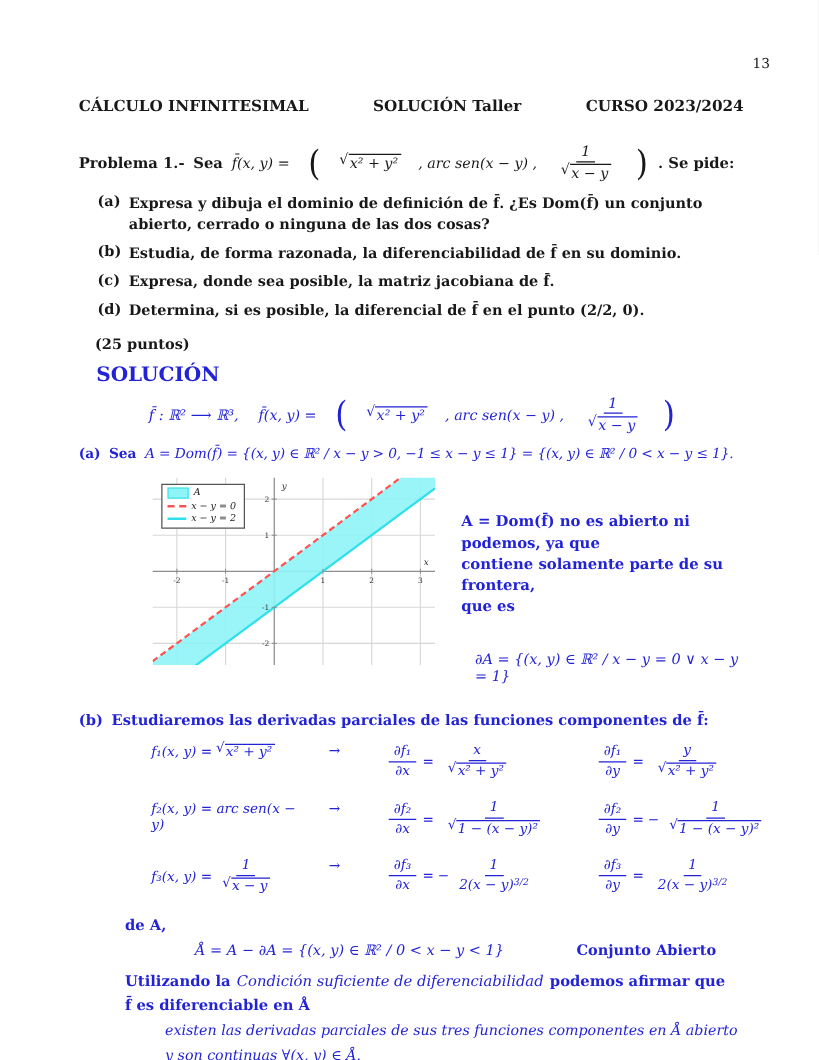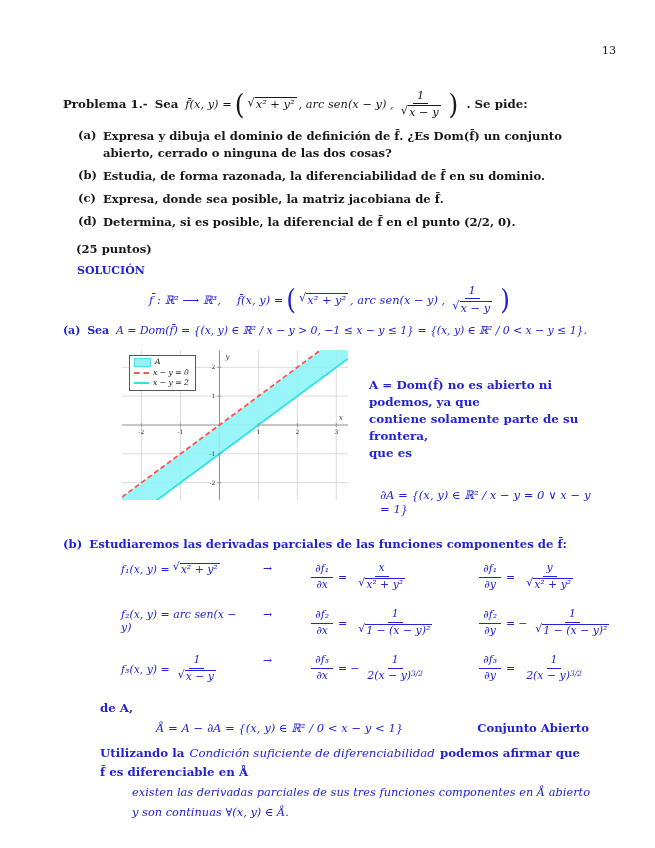--- a/index.html
+++ b/index.html
@@ -11,39 +11,39 @@
   .pageno{position:absolute;top:44px;right:39px;font-size:11px;}
   .content{padding:78px 58px 0 63px;}
 
   
   .hdr{display:flex;justify-content:space-between;font-weight:bold;font-size:12.2px;padding-right:2px;}
 
   
   .math{font-style:italic;}
   .blue{color:#2323d6;}
   .b{font-weight:bold;}
-  .fx{display:inline-flex;align-items:center;font-style:italic;gap:2px;white-space:nowrap;}
+  .fx{display:inline-flex;align-items:center;font-style:italic;gap:14px;white-space:nowrap;}
   .bigp{font-size:25px;line-height:1;font-style:normal;font-weight:400;transform:scaleY(1.12);padding:0 1px;}
   .frac{display:inline-flex;flex-direction:column;align-items:center;vertical-align:middle;margin:0 2px;line-height:1.12;}
   .frac .num{border-bottom:1px solid currentColor;padding:0 4px 1px;}
   .frac .den{padding:1px 3px 0;display:inline-flex;align-items:flex-start;}
   .sqrt{display:inline-flex;align-items:flex-start;white-space:nowrap;}
   .sqrt .sq{line-height:1;transform:translateY(-0.5px);}
   .sqrt .rad{border-top:1px solid currentColor;line-height:1.15;padding:0 2px 0 1px;margin-top:0.5px;}
   sup{font-size:68%;}
 
   
-  .problem-line{margin-top:11px;display:flex;align-items:center;gap:7px;font-size:11.8px;}
+  .problem-line{margin-top:23px;display:flex;align-items:center;gap:7px;font-size:11.8px;}
   .problem-line .fx{font-size:11.4px;}
   .items{margin-top:9px;padding-left:15px;}
   .item{display:flex;margin-bottom:6px;font-weight:bold;font-size:11.6px;}
   .item .ilabel{width:25px;flex:none;}
   .item .itext{max-width:507px;line-height:1.45;}
   .points{margin-top:12px;margin-left:13px;font-weight:bold;font-size:11.6px;}
-  .soltitle{margin-top:8px;margin-left:14px;font-weight:bold;font-size:11px;}
+  .soltitle{margin-top:8px;margin-left:14px;font-weight:bold;font-size:16px;}
 
   
   .mapline{margin-top:7px;display:flex;justify-content:center;align-items:center;gap:16px;font-size:11.6px;}
   .mapline .fx{font-size:11.4px;}
   .sola{margin-top:9px;display:flex;gap:7px;font-size:11px;white-space:nowrap;letter-spacing:-0.1px;}
 
   
   .figrow{display:flex;margin:13px 0 0 59px;}
   .plotwrap{position:relative;width:226px;height:150px;flex:none;}
   .plotwrap svg{display:block;}
@@ -65,33 +65,38 @@
   .drows{margin-top:11px;}
   .drow{display:flex;align-items:flex-start;margin-left:58px;margin-bottom:8px;font-size:10.9px;min-height:38px;gap:16px;}
   .c-def{width:126px;flex:none;display:flex;align-items:center;gap:3px;font-style:italic;}
   .c-arr{width:30px;flex:none;font-style:normal;}
   .c-dx{width:152px;flex:none;display:flex;align-items:center;gap:3px;font-style:italic;}
   .c-dy{display:flex;align-items:center;gap:3px;font-style:italic;}
 
   .defined{font-weight:bold;font-size:11.8px;margin-left:37px;line-height:1.42;margin-top:7px;max-width:520px;}
   .interior-line{display:flex;align-items:center;gap:58px;margin-left:93px;margin-top:4px;font-size:11.6px;}
   .interior-line .formula{font-style:italic;}
-  .interior-line .tag{font-weight:bold;margin-left:16px;}
+  .interior-line .tag{font-weight:bold;}
   .usingline{margin-left:37px;margin-top:11px;font-size:11.8px;display:flex;gap:5px;flex-wrap:wrap;}
   .diffline{margin-left:37px;margin-top:5px;font-weight:bold;font-size:11.8px;}
   .reason{margin-left:69px;margin-top:6px;font-style:italic;font-size:11.4px;}
 </style>
 </head>
 <body>
 
 <div class="page">
   <div class="pageno">13</div>
 
   <div class="content">
 
+    <div class="hdr">
+      <span>CÁLCULO INFINITESIMAL</span>
+      <span>SOLUCIÓN Taller</span>
+      <span>CURSO 2023/2024</span>
+    </div>
 
     <div class="problem-line">
       <span class="b">Problema 1.-</span>
       <span class="b">Sea</span>
       <span class="fx">
         <span>f̄(x, y) =</span>
         <span class="bigp">(</span>
         <span class="sqrt">
             <span class="sq">√</span>
             <span class="rad">x² + y²</span>

